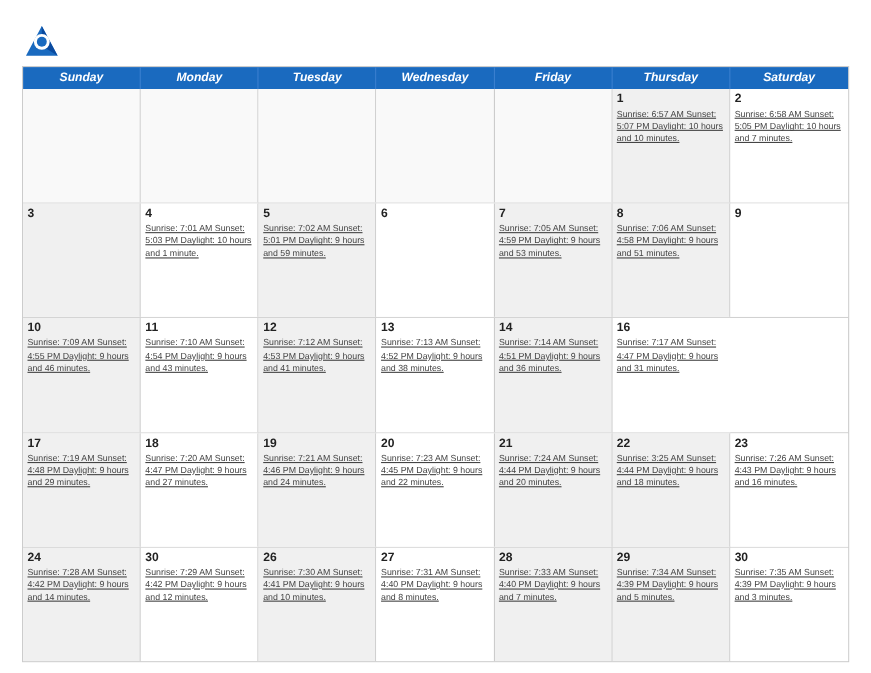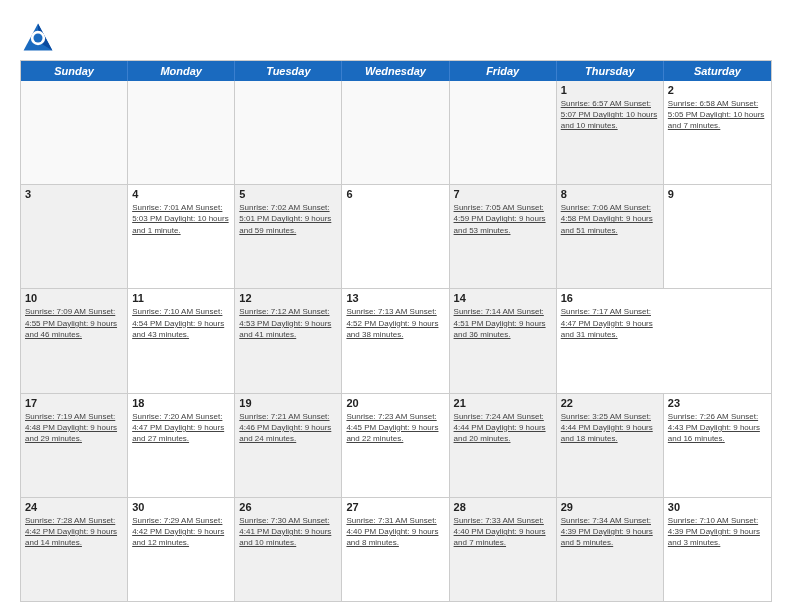--- a/index.html
+++ b/index.html
@@ -322,20 +322,20 @@
 Daylight: 9 hours and 7 minutes.</div>
           </div>
           <div class="cal-cell shaded">
             <div class="day-number">29</div>
             <div class="day-info">Sunrise: 7:34 AM
 Sunset: 4:39 PM
 Daylight: 9 hours and 5 minutes.</div>
           </div>
           <div class="cal-cell">
             <div class="day-number">30</div>
-            <div class="day-info">Sunrise: 7:10 AM
+            <div class="day-info">Sunrise: 7:35 AM
 Sunset: 4:39 PM
 Daylight: 9 hours and 3 minutes.</div>
           </div>
         </div>
       </div>
   </div>
 </div>
 
 </body></html>

